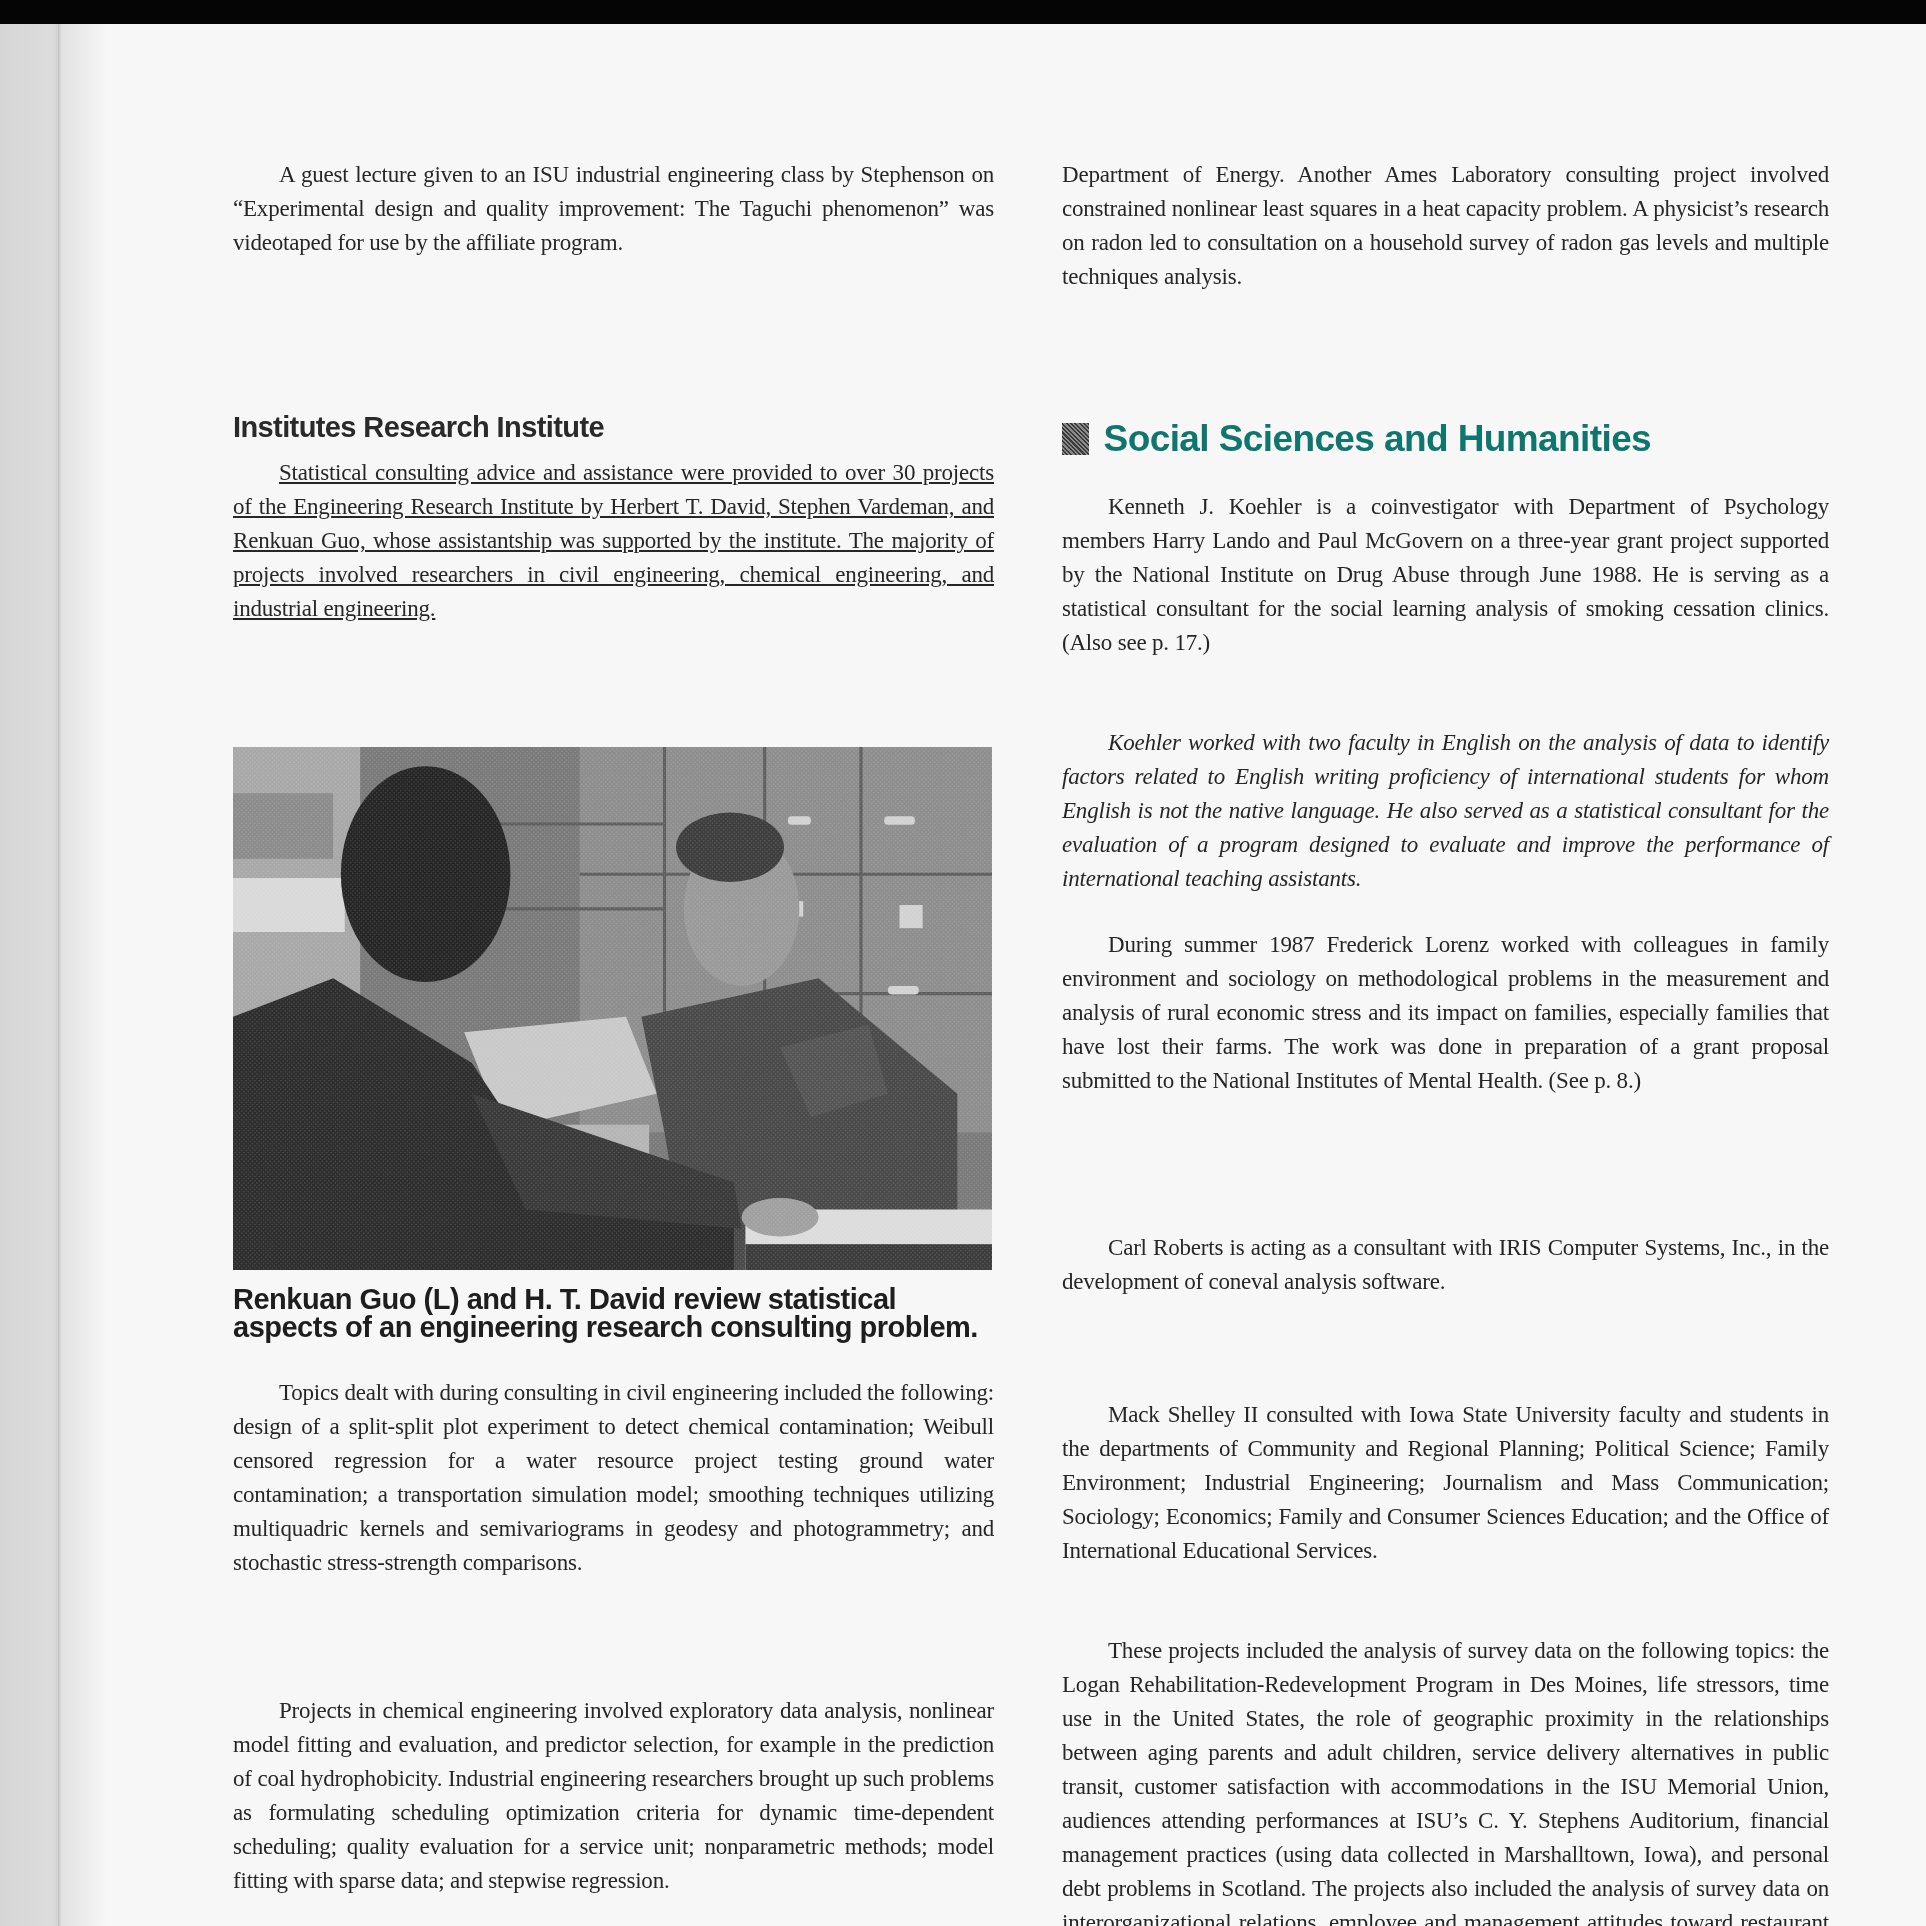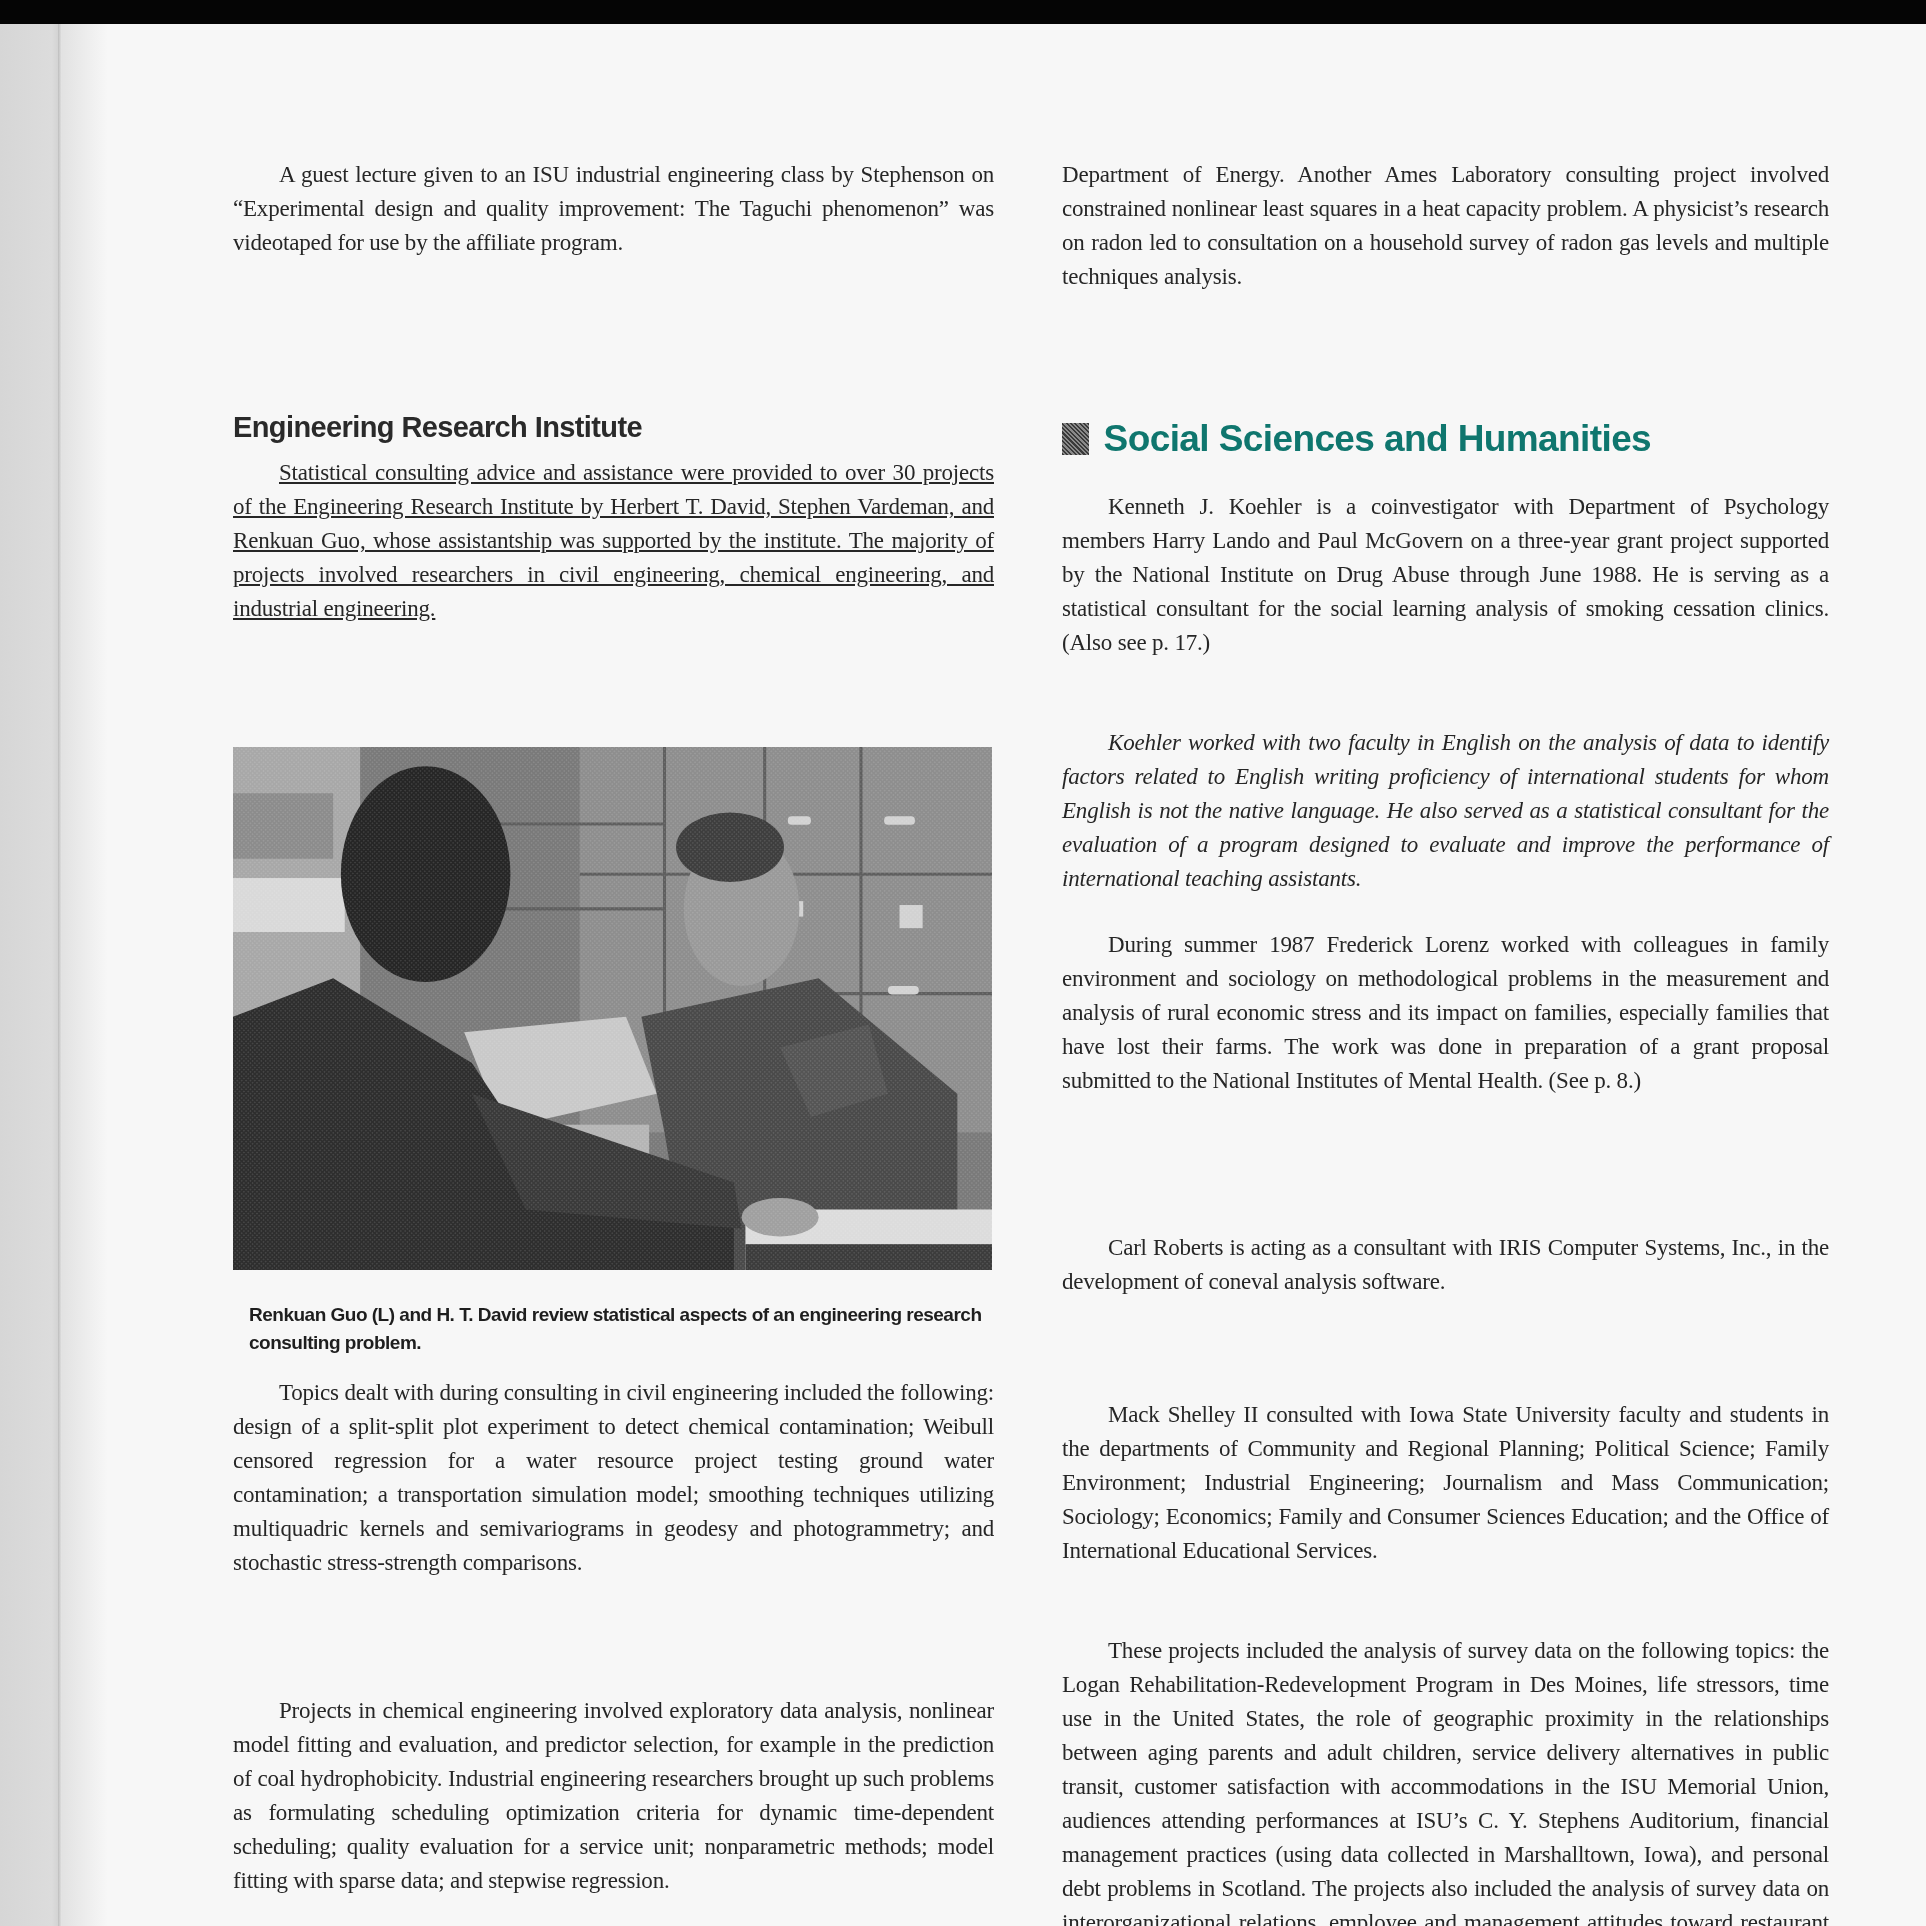--- a/index.html
+++ b/index.html
@@ -45,37 +45,37 @@
     background-image: repeating-linear-gradient(45deg, #3a3a3a 0 1.5px, #8a8a8a 1.5px 3.1px);
   }
 
   .photo {
     position: absolute; left: 0; top: 747px; width: 759px; height: 523px;
     background: #6d6d6d; overflow: hidden;
   }
   .photo svg { display: block; width: 100%; height: 100%; }
 
   .caption {
-    position: absolute; left: 0; top: 1285px; width: 761px; margin: 16px;
+    position: absolute; left: 0; top: 1285px; width: 761px; margin: 0;
     font-family: "Liberation Sans", sans-serif; font-weight: bold;
-    font-size: 19px; line-height: 28px; letter-spacing: -0.5px; color: #1e1e1e;
+    font-size: 29px; line-height: 28px; letter-spacing: -0.5px; color: #1e1e1e;
   }
 </style>
 </head>
 <body>
 
 <div class="top-band"></div>
 <div class="binding"></div>
 <div class="binding-edge"></div>
 <div class="gutter-shade"></div>
 
 <div class="col col-left">
   <p class="body" style="top:158px;">A guest lecture given to an ISU industrial en­gineering class by Stephenson on “Experimental de­sign and quality improvement: The Taguchi phe­nomenon” was videotaped for use by the affiliate program.</p>
 
-  <h3 class="subhead" style="top:411px;">Engineering Research Institute</h3>
+  <h3 class="subhead" style="top:411px;">Institutes Research Institute</h3>
   <p class="body" style="top:456px;text-decoration:underline;">Statistical consulting advice and assistance were provided to over 30 projects of the Engineering Re­search Institute by Herbert T. David, Stephen Var­deman, and Renkuan Guo, whose assistantship was supported by the institute. The majority of projects involved researchers in civil engineering, chemical engineering, and industrial engineering.</p>
 
   <figure class="photo" style="margin:0;" aria-label="Two men at a cluttered desk reviewing papers in front of filing cabinets">
     <svg viewBox="0 0 1970 1357" preserveAspectRatio="none">
       <defs>
         <pattern id="halftone" width="8" height="8" patternUnits="userSpaceOnUse" patternTransform="rotate(45)">
           <circle cx="4" cy="4" r="1.6" fill="#ffffff" fill-opacity="0.25"></circle>
         </pattern>
       </defs>
 

